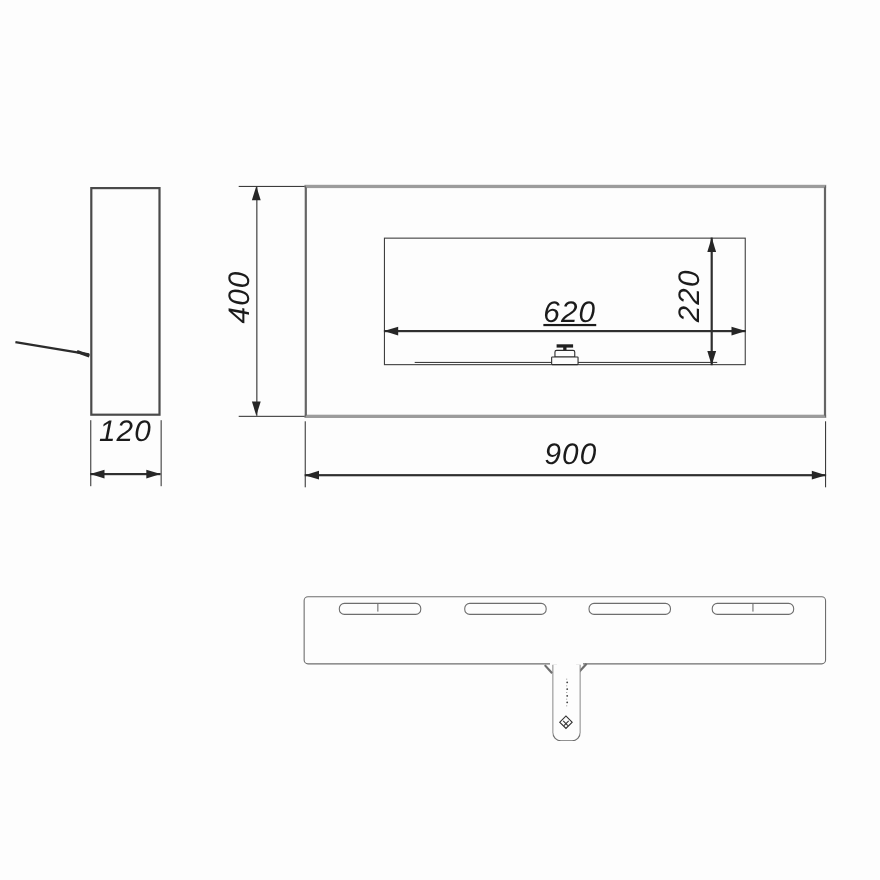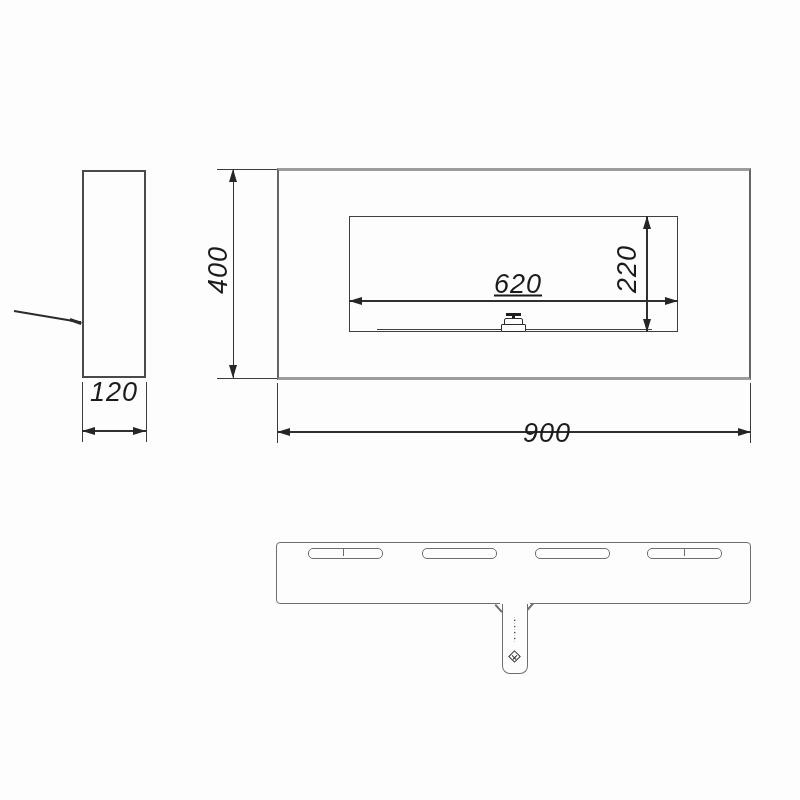--- a/index.html
+++ b/index.html
@@ -107,21 +107,21 @@
       <div class="arr arr-down" style="left:229px;top:365px;"></div>
       <div class="lbl vert" style="left:218px;top:270px;">400</div>
     </div>
 
     <div>
       <div class="ext" style="left:276.5px;top:383px;width:1px;height:60px;"></div>
       <div class="ext" style="left:749.5px;top:383px;width:1px;height:60px;"></div>
       <div class="ln" style="left:277px;top:431px;width:474px;height:1.5px;"></div>
       <div class="arr arr-left" style="left:277px;top:428px;"></div>
       <div class="arr arr-right" style="left:738px;top:428px;"></div>
-      <div class="lbl" style="left:547px;top:413px;margin-top:20px;">900</div>
+      <div class="lbl" style="left:519px;top:413px;">900</div>
     </div>
   </div>
 
   <div>
     <div class="abs bottom-rect" style="left:276px;top:542px;width:475px;height:62px;"></div>
 
     <div class="slot" style="left:308px;"></div>
     <div class="slot-div" style="left:343px;"></div>
     <div class="slot" style="left:422px;"></div>
     <div class="slot" style="left:535px;"></div>

